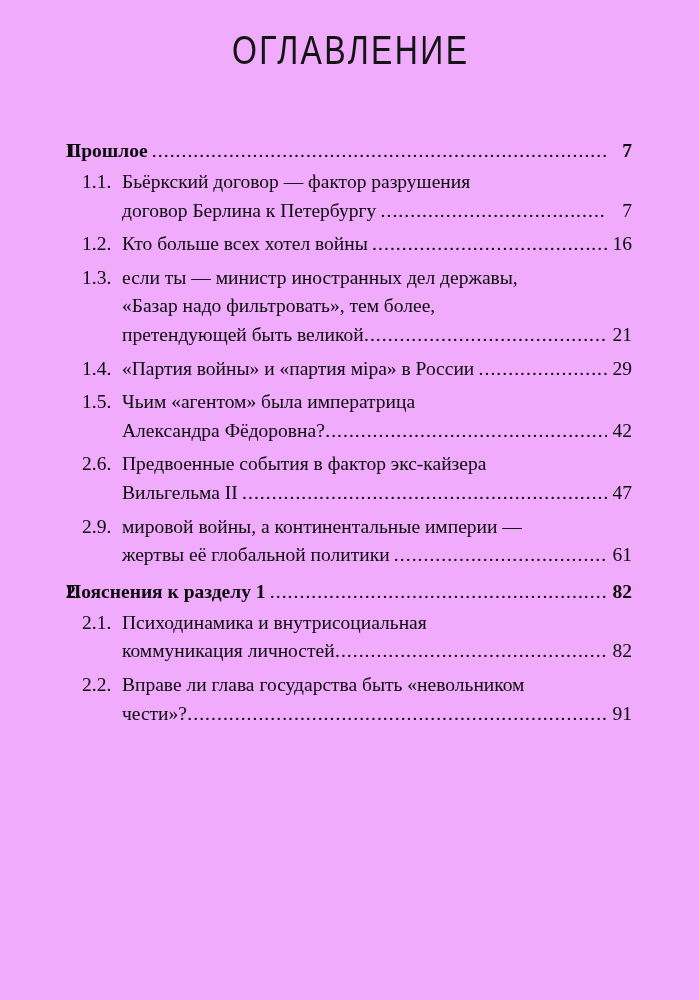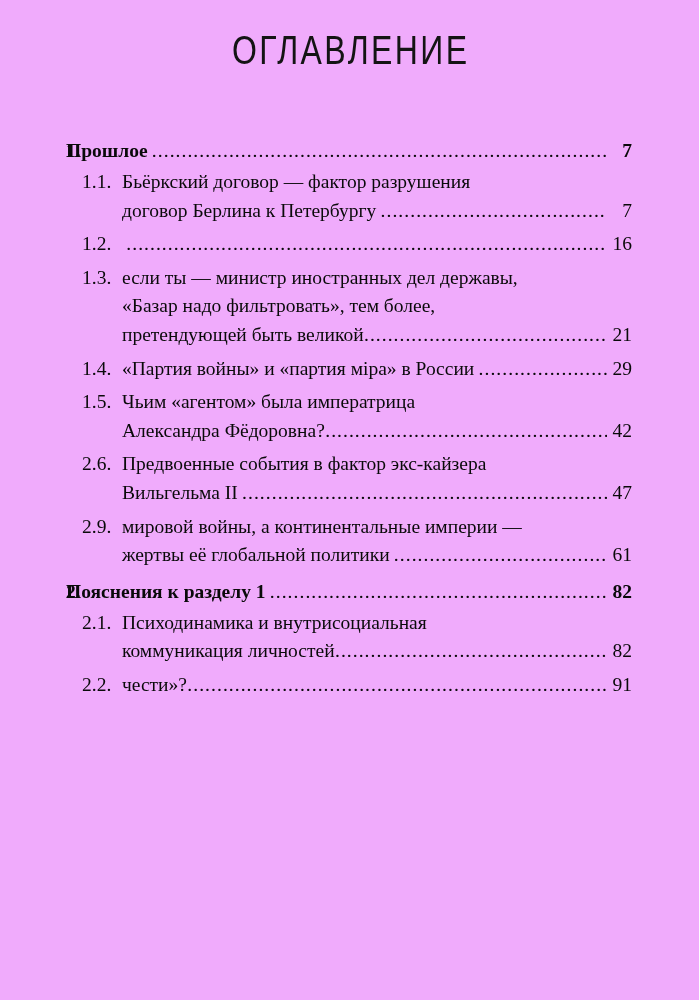--- a/index.html
+++ b/index.html
@@ -158,20 +158,21 @@
         <span class="tline">Бьёркский договор — фактор разрушения</span>
         <span class="tline last">
           <span class="txt">договор Берлина к Петербургу</span>
           <span class="leader" aria-hidden="true">.........................................................................................</span>
           <span class="pageno">7</span>
         </span>
       </div>
       <div class="toc-entry lvl-sub gap-sub-lg">
         <span class="num">1.2.</span>
         <span class="tline last">
+          <span class="txt">Кто больше всех хотел войны</span>
           <span class="leader" aria-hidden="true">.........................................................................................</span>
           <span class="pageno">16</span>
         </span>
       </div>
       <div class="toc-entry lvl-sub gap-sub-lg">
         <span class="num">1.3.</span>
         <span class="tline">если ты — министр иностранных дел державы,</span>
         <span class="tline">«Базар надо фильтровать», тем более,</span>
         <span class="tline last">
           <span class="txt">претендующей быть великой</span>
@@ -226,20 +227,21 @@
         <span class="num">2.1.</span>
         <span class="tline">Психодинамика и внутрисоциальная</span>
         <span class="tline last">
           <span class="txt">коммуникация личностей</span>
           <span class="leader tight" aria-hidden="true">.........................................................................................</span>
           <span class="pageno">82</span>
         </span>
       </div>
       <div class="toc-entry lvl-sub gap-sub-lg">
         <span class="num">2.2.</span>
+        <span class="tline">Вправе ли глава государства быть «невольником</span>
         <span class="tline last">
           <span class="txt">чести»?</span>
           <span class="leader tight" aria-hidden="true">.........................................................................................</span>
           <span class="pageno">91</span>
         </span>
       </div>
     </div>
 
 </div>
 

